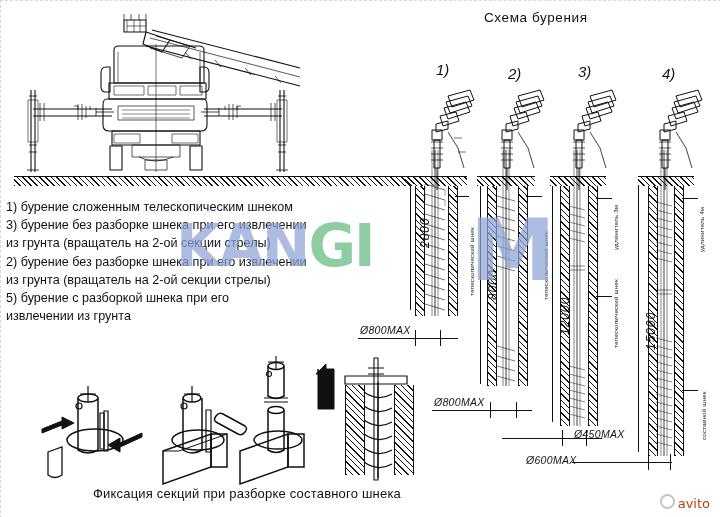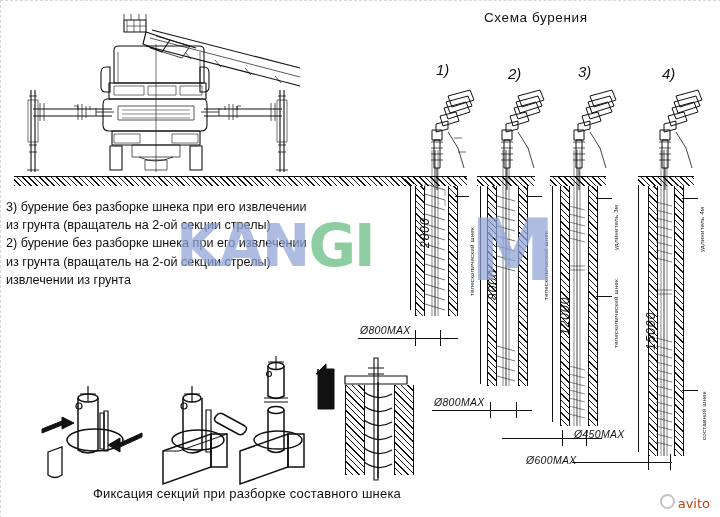--- a/index.html
+++ b/index.html
@@ -303,24 +303,26 @@
   <div class="abs" style="left:682px;top:390px;width:16px;height:1px;background:#111;"></div>
   <div class="abs tiny vert" style="left:698px;top:252px;transform:rotate(-90deg);">удлинитель 4м</div>
   <div class="abs" style="left:682px;top:198px;width:16px;height:1px;background:#111;"></div>
 
   <div class="abs dim" style="left:574px;top:428px;">Ø450MAX</div>
   <div class="abs" style="left:572px;top:462px;width:100px;height:1px;background:#111;"></div>
   <div class="abs" style="left:648px;top:454px;width:1px;height:16px;background:#111;"></div>
   <div class="abs" style="left:670px;top:454px;width:1px;height:16px;background:#111;"></div>
 
   <div class="abs" id="legend">
+    <div>1) бурение сложенным телескопическим шнеком</div>
     <div>3) бурение без разборке шнека при его извлечении</div>
     <div>из грунта (вращатель на 2-ой секции стрелы)</div>
     <div>2) бурение без разборке шнека при его извлечении</div>
     <div>из грунта (вращатель на 2-ой секции стрелы)</div>
+    <div>5) бурение с разборкой шнека при его</div>
     <div>извлечении из грунта</div>
   </div>
 
   <div class="abs" style="left:20px;top:358px;width:400px;height:125px;">
     <svg width="400" height="125" viewBox="0 0 400 125">
       <g class="ln" stroke-width="1.5">
 
         <ellipse cx="75" cy="82" rx="28" ry="11"></ellipse>
         <path d="M58 40 l0 52 q10 6 20 0 l0 -52"></path>
         <ellipse cx="68" cy="40" rx="10" ry="4"></ellipse>

